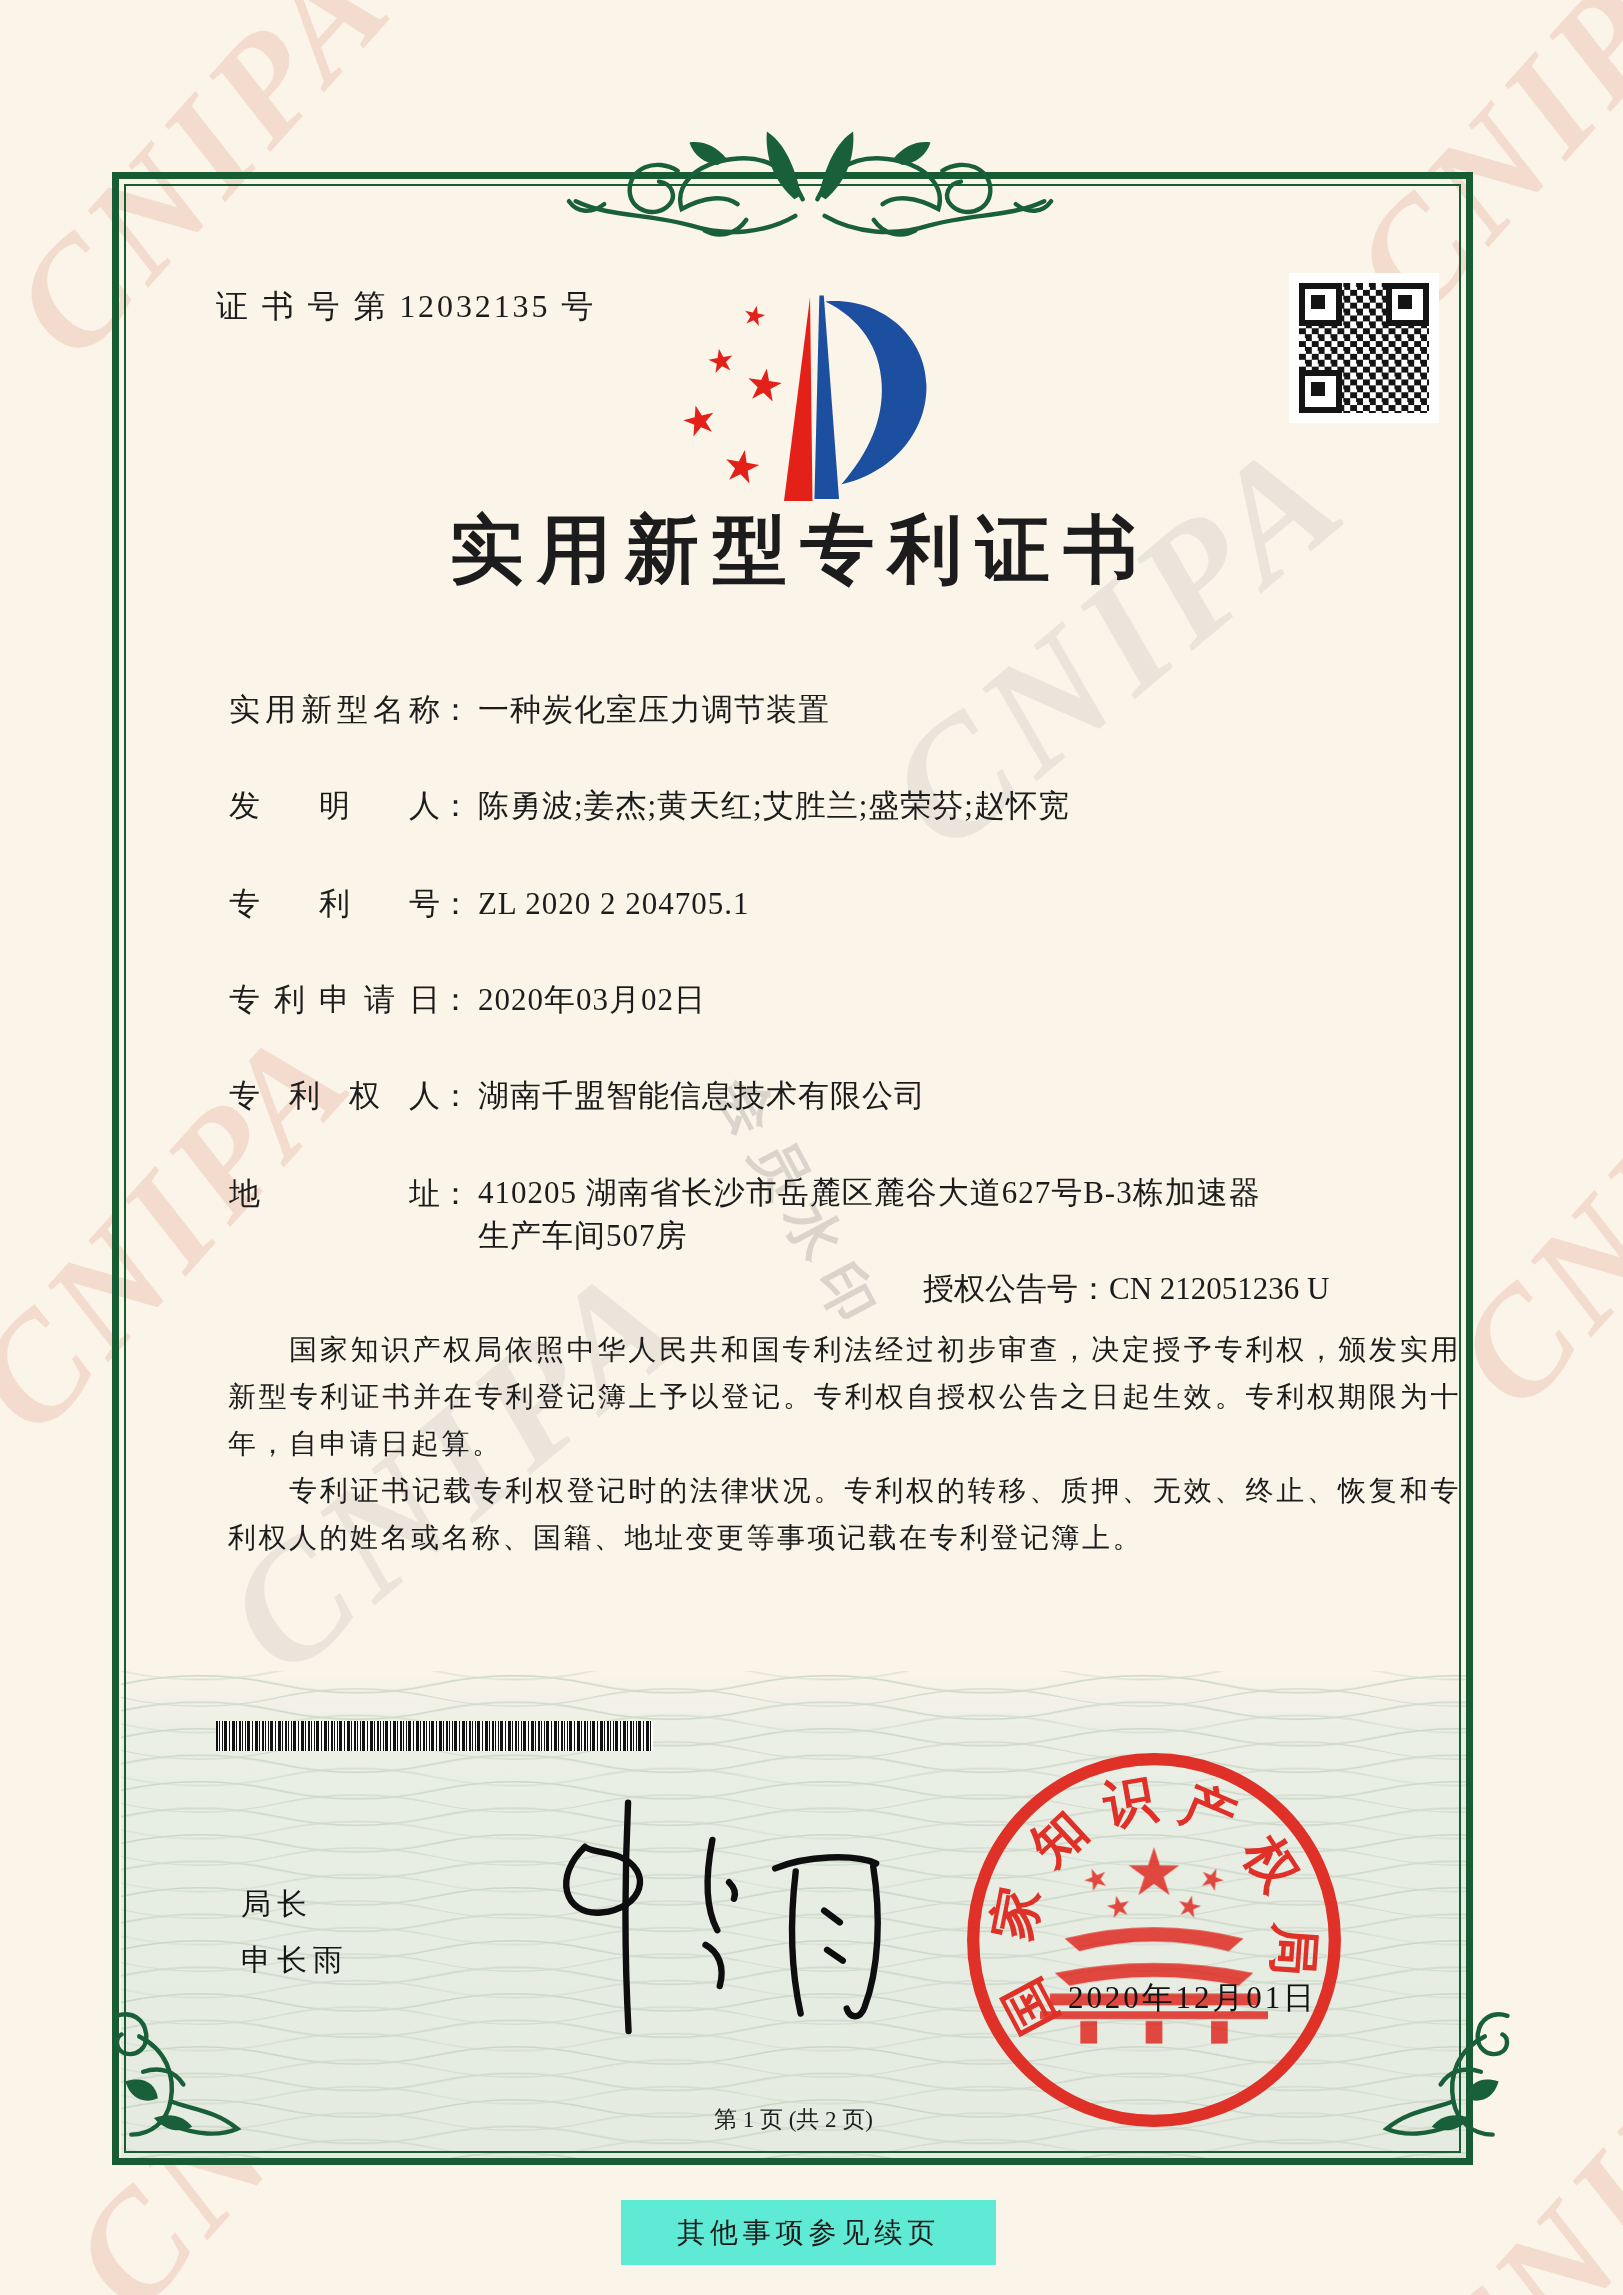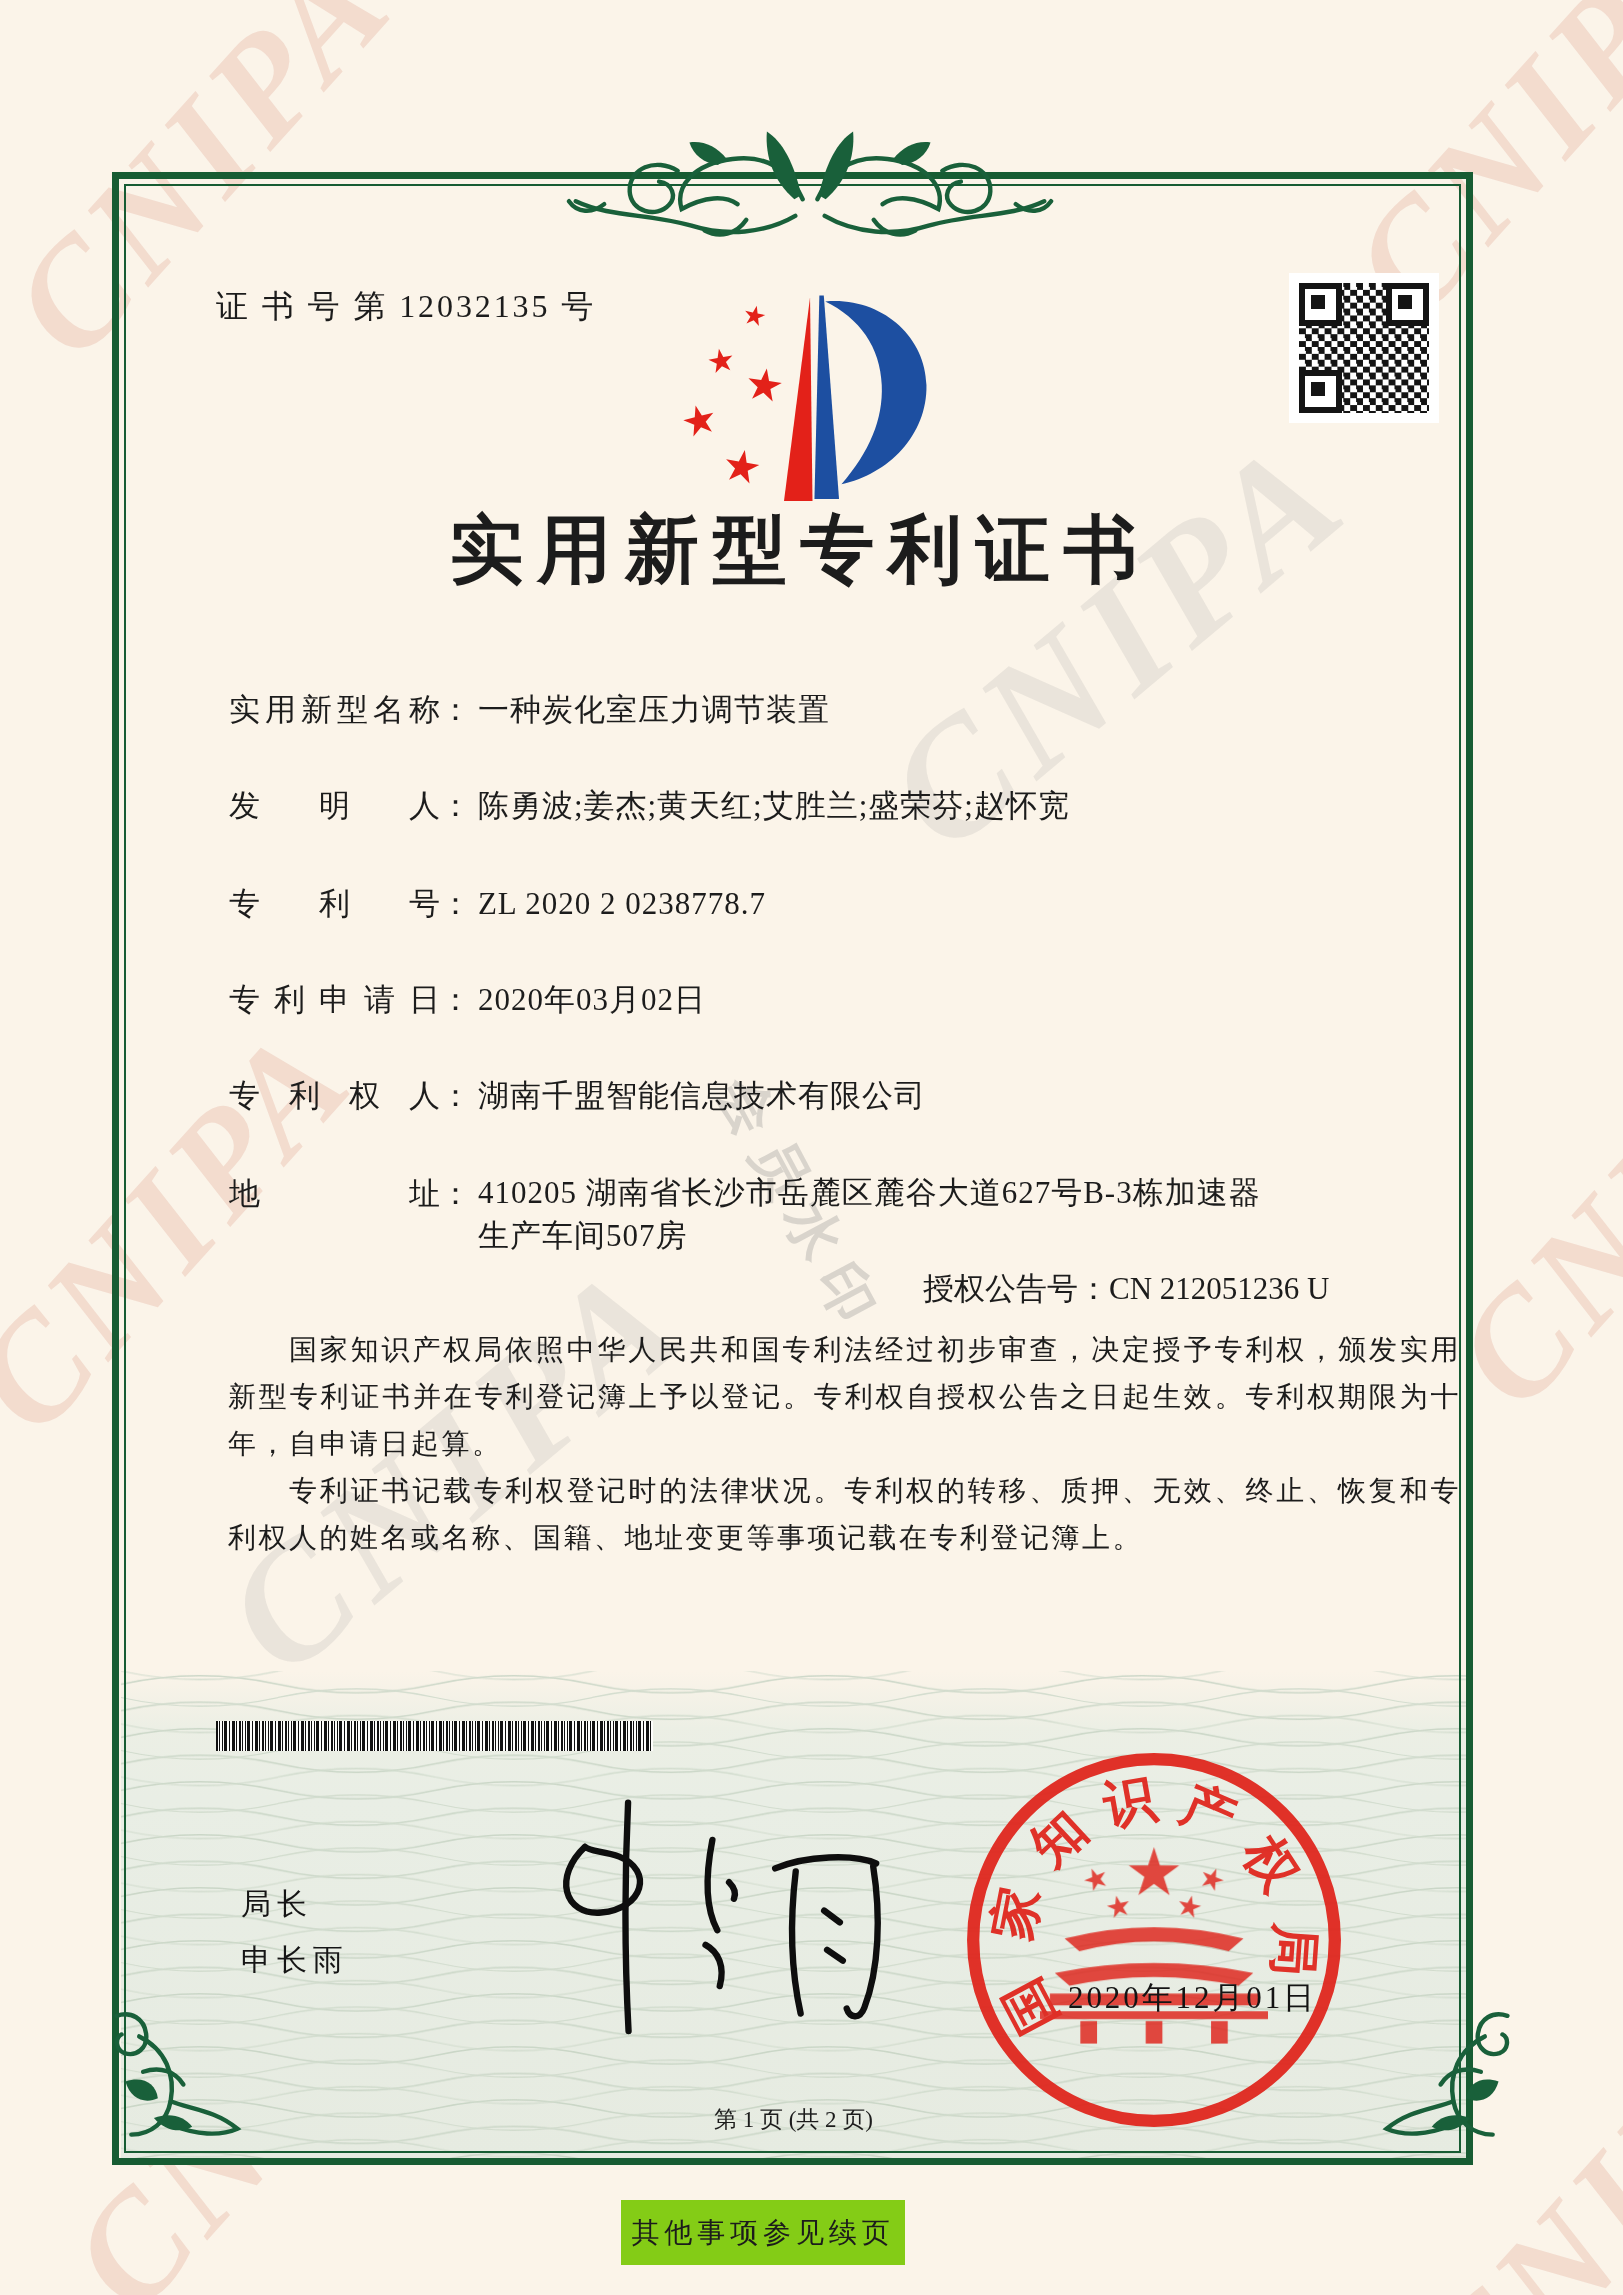--- a/index.html
+++ b/index.html
@@ -45,21 +45,21 @@
       background:repeating-linear-gradient(90deg,#111 0 2px,#fdfdfb 2px 2.9px,#111 2.9px 3.9px,#fdfdfb 3.9px 6.4px,
       #111 6.4px 7.4px,#fdfdfb 7.4px 8.3px,#111 8.3px 11.3px,#fdfdfb 11.3px 12.8px,#111 12.8px 13.7px,#fdfdfb 13.7px 16px,
       #111 16px 19px,#fdfdfb 19px 20px,#111 20px 21px,#fdfdfb 21px 23px);}
   .director{position:absolute;left:241px;z-index:4;font-family:"Liberation Sans","DejaVu Sans",sans-serif;
       font-size:30px;letter-spacing:5.9px;color:#151515;}
   .signature{position:absolute;left:481px;top:1782px;width:402px;height:265px;z-index:5;}
   .seal{position:absolute;left:955px;top:1741px;width:398px;height:398px;z-index:5;opacity:.93;}
   .sealdate{position:absolute;left:1001px;top:1977px;width:383px;text-align:center;z-index:6;
       font-size:31px;letter-spacing:2.9px;color:#141414;}
   .footer{position:absolute;left:112px;top:2104px;width:1363px;text-align:center;font-size:23px;z-index:4;}
-  .notebox{position:absolute;left:621px;top:2200px;width:284px;height:65px;background:#84cc16;z-index:4;
+  .notebox{position:absolute;left:621px;top:2200px;width:375px;height:65px;background:#5eead4;z-index:4;
       text-align:center;line-height:65px;font-size:28px;letter-spacing:4.9px;}
 </style>
 </head>
 <body>
 
 <div class="page">
 
   <div class="wm pink" style="left:-39px;top:69px;transform:rotate(-48deg);">CNIPA</div>
   <div class="wm pink" style="left:1301px;top:29.4px;transform:rotate(-48deg);">CNIPA</div>
   <div class="wm pink" style="left:-79px;top:1144px;transform:rotate(-48deg);">CNIPA</div>
@@ -147,21 +147,21 @@
 
   <h1 class="title">实用新型专利证书</h1>
 
   <div class="frow" style="top:687px;">
     <span class="flabel">实用新型名称</span><span class="fcolon">：</span><span class="fvalue">一种炭化室压力调节装置</span>
   </div>
   <div class="frow" style="top:783px;">
     <span class="flabel">发明人</span><span class="fcolon">：</span><span class="fvalue">陈勇波;姜杰;黄天红;艾胜兰;盛荣芬;赵怀宽</span>
   </div>
   <div class="frow" style="top:881px;">
-    <span class="flabel">专利号</span><span class="fcolon">：</span><span class="fvalue">ZL 2020 2 0238778.7</span>
+    <span class="flabel">专利号</span><span class="fcolon">：</span><span class="fvalue">ZL 2020 2 204705.1</span>
   </div>
   <div class="frow" style="top:977px;">
     <span class="flabel">专利申请日</span><span class="fcolon">：</span><span class="fvalue">2020年03月02日</span>
   </div>
   <div class="frow" style="top:1073px;font-family:Liberation Serif, serif;">
     <span class="flabel">专利权人</span><span class="fcolon">：</span><span class="fvalue">湖南千盟智能信息技术有限公司</span>
   </div>
   <div class="frow" style="top:1171px;">
     <span class="flabel">地址</span><span class="fcolon">：</span><span class="fvalue pre">410205 湖南省长沙市岳麓区麓谷大道627号B-3栋加速器
 生产车间507房</span>

